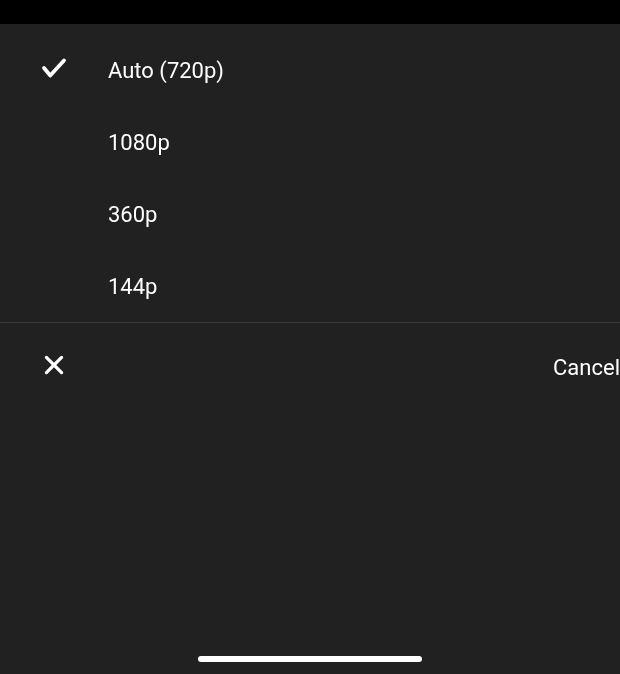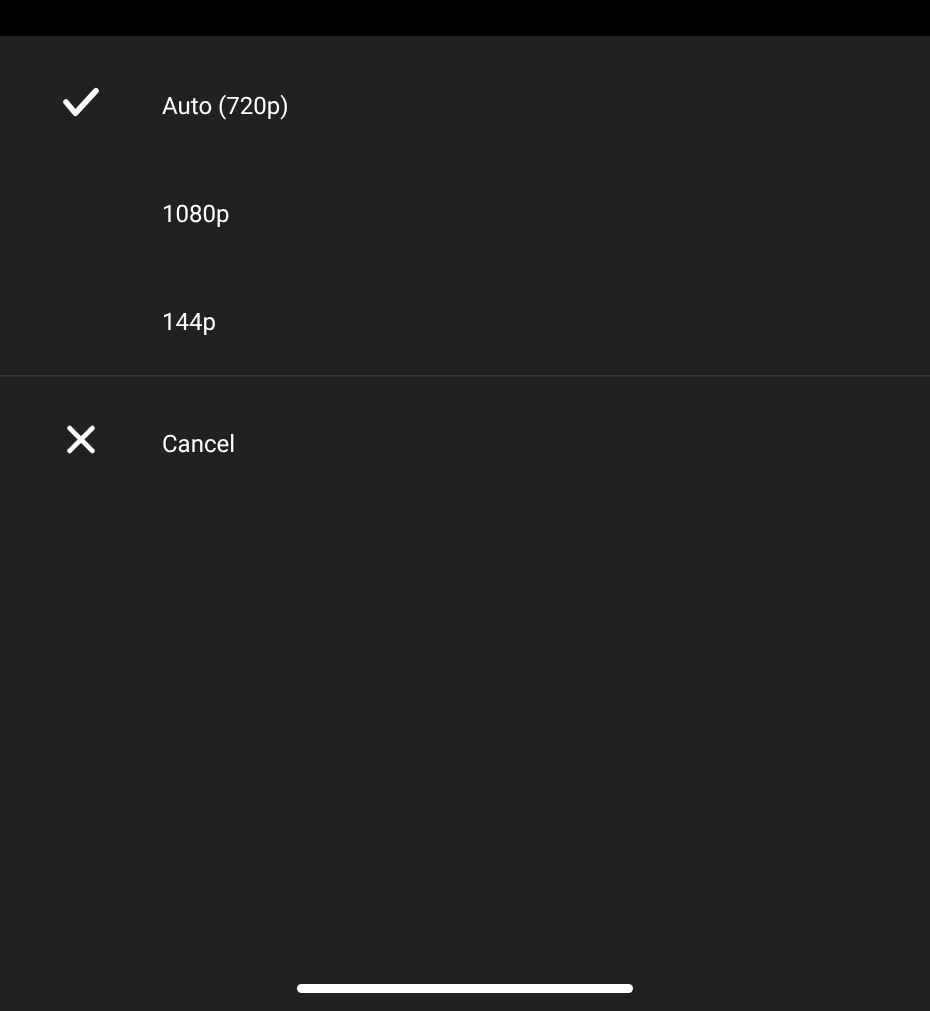--- a/index.html
+++ b/index.html
@@ -33,33 +33,34 @@
       cursor: pointer;
     }
     .icon-slot {
       width: 108px;
       display: flex;
       align-items: center;
       justify-content: center;
     }
     .option-label {
       color: #fff;
-      font-size: 16px;
+      font-size: 22px;
       font-weight: 400;
     }
     .divider {
       height: 1px;
       background: #3a3a3a;
       width: 100%;
     }
     .cancel-item {
       display: flex;
       align-items: center;
       height: 88px;
       cursor: pointer;
+      justify-content: space-between;
     }
     .check-icon svg {
       width: 30px;
       height: 30px;
     }
     .close-icon svg {
       width: 26px;
       height: 26px;
     }
     .home-indicator {
@@ -92,20 +93,24 @@
       <span class="option-label">Auto (720p)</span>
     </div>
 
     <div class="option-item">
       <div class="icon-slot"></div>
       <span class="option-label">1080p</span>
     </div>
 
 
 
+    <div class="option-item">
+      <div class="icon-slot"></div>
+      <span class="option-label">360p</span>
+    </div>
 
 
     <div class="option-item">
       <div class="icon-slot"></div>
       <span class="option-label">144p</span>
     </div>
 
   </div>
 
   <div class="divider"></div>

